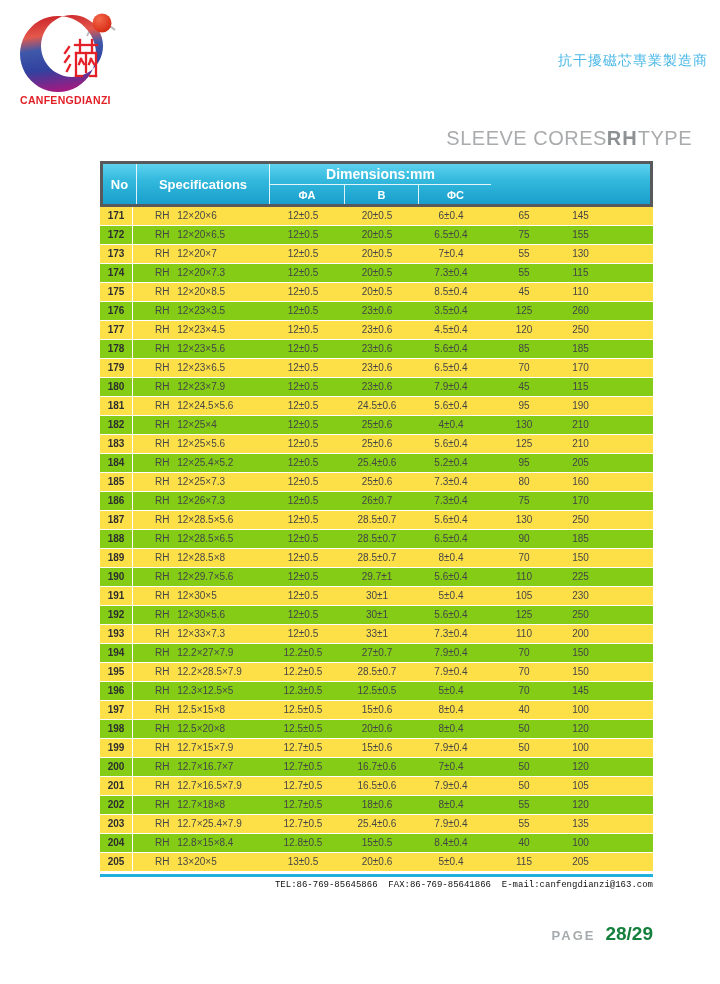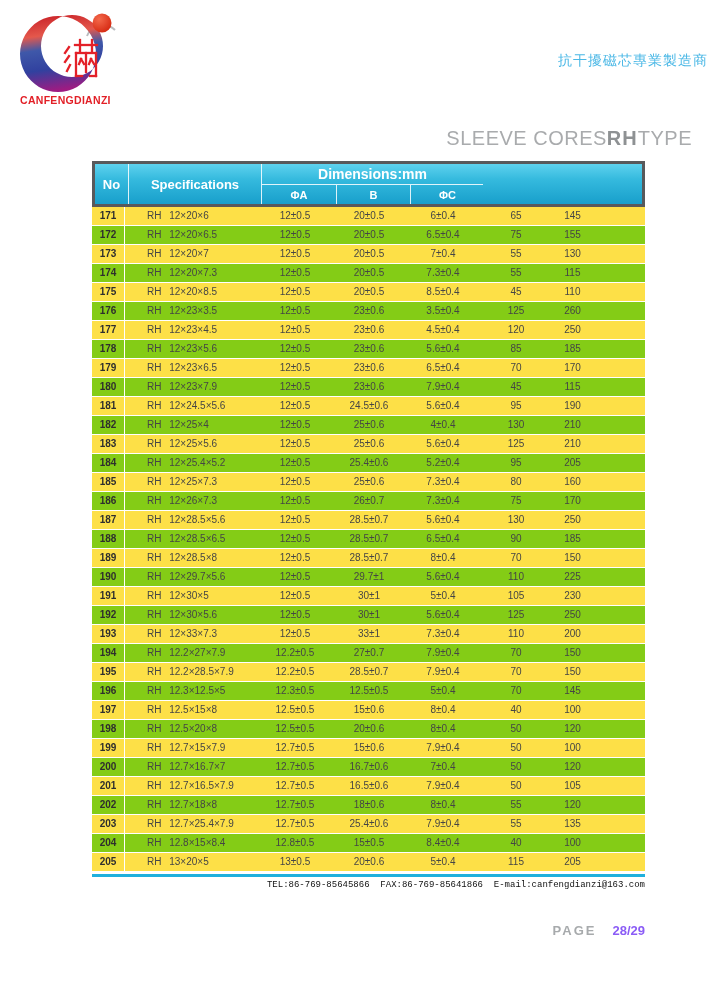--- a/index.html
+++ b/index.html
@@ -12,21 +12,21 @@
          letter-spacing:.3px;color:#e21f26;}
 
   
   .tagline{position:absolute;left:558px;top:52px;font-size:14px;letter-spacing:1px;
            color:#4bb8e6;}
   .title{position:absolute;top:127px;right:28px;display:flex;align-items:baseline;
          font-size:20px;letter-spacing:.5px;color:#a9abad;}
   .title .model{font-weight:700;color:#8e9193;letter-spacing:1px;}
 
   
-  .content{position:absolute;left:92px;top:161px;width:553px;}
+  .content{position:absolute;left:100px;top:161px;width:553px;}
 
   .thead{display:grid;grid-template-columns:33px 133px 222px 159px;height:40px;
          border:3px solid #58595b;box-sizing:content-box;
          background:linear-gradient(180deg,#5ed2ee 0%,#35bade 38%,#189fcb 100%);
          color:#fff;font-weight:700;}
   .hcell{display:flex;align-items:center;justify-content:center;font-size:13px;}
   .hcell.spec{border-left:1px solid rgba(255,255,255,.85);}
   .hgroup{display:flex;flex-direction:column;border-left:1px solid rgba(255,255,255,.85);}
   .hgroup-label{height:20px;display:flex;align-items:center;justify-content:center;
                 font-size:14px;}
@@ -46,23 +46,23 @@
         font-size:10px;color:#454545;line-height:18px;}
   .cell.c-no{font-weight:700;color:#2e2e2e;border-right:1px solid #ffffff;}
   .cell.c-spec{justify-content:flex-start;padding-left:22px;word-spacing:5px;}
   .cell.c-last{padding-right:52px;}
 
   .rule{margin-top:2px;height:3px;background:#1fb0dd;}
 
   .contact{margin-top:3px;text-align:right;font-family:"Liberation Mono",monospace;
            font-size:9px;color:#111;white-space:pre;}
 
-  .pageno{margin-top:33px;display:flex;justify-content:flex-end;align-items:baseline;gap:16px;}
+  .pageno{margin-top:33px;display:flex;justify-content:flex-end;align-items:baseline;gap:10px;}
   .pageno .plabel{font-size:13px;font-weight:700;letter-spacing:2px;color:#a7aaac;}
-  .pageno .pnum{font-size:13px;font-weight:700;color:#8b5cf6;}
+  .pageno .pnum{font-size:19px;font-weight:700;color:#15803d;}
 </style>
 </head>
 <body>
 
 <div class="page">
 
   <div class="logo">
     <svg width="105" height="88" viewBox="0 0 105 88">
       <defs>
         <linearGradient id="lg" x1="0.15" y1="0" x2="0.3" y2="1">

